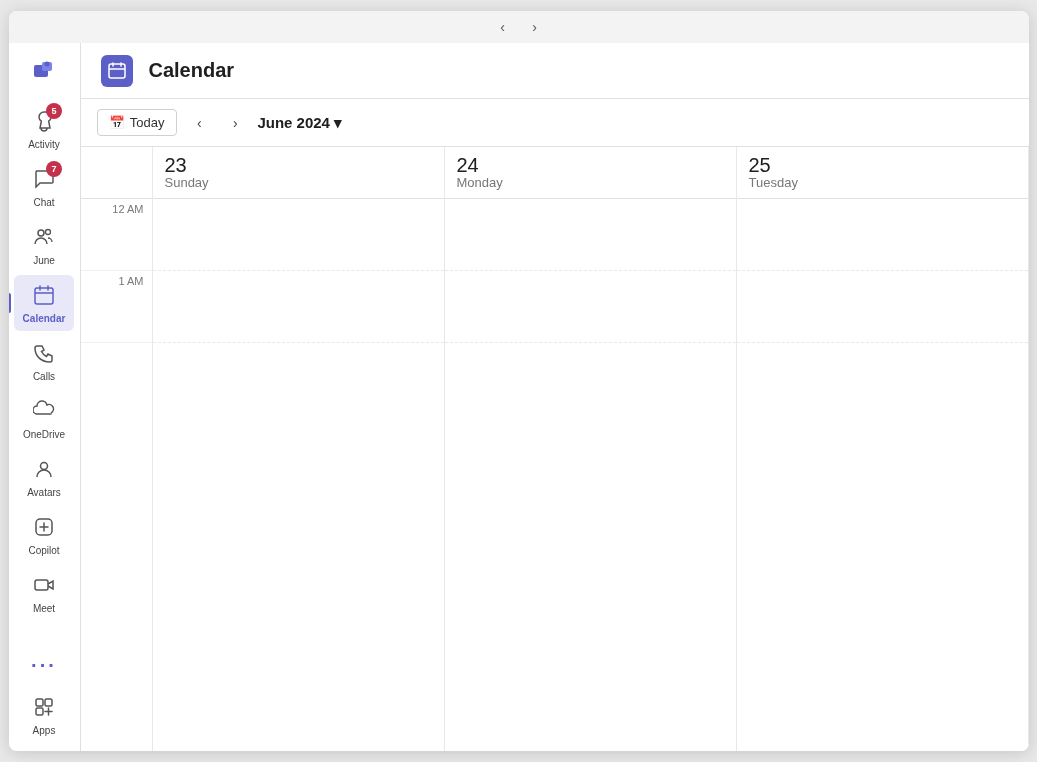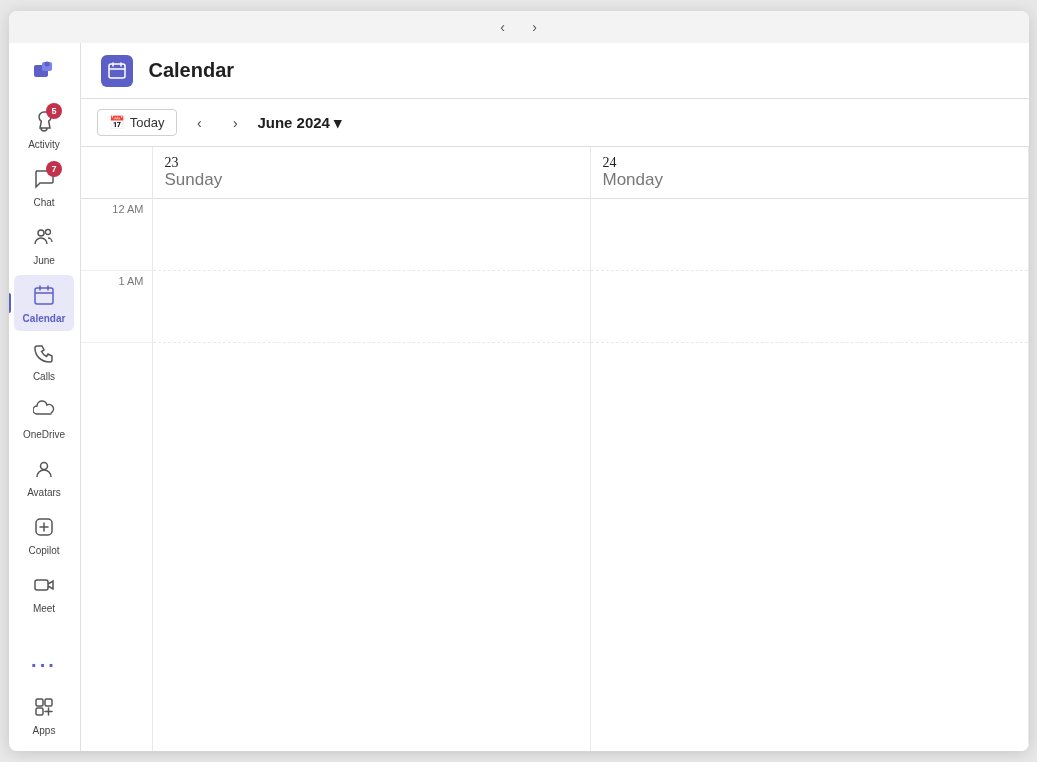--- a/index.html
+++ b/index.html
@@ -257,28 +257,27 @@
     .day-header {
       height: 52px;
       border-bottom: 1px solid #e0e0e0;
       display: flex;
       flex-direction: column;
       align-items: flex-start;
       justify-content: center;
       padding: 4px 12px;
     }
     .day-number {
-      font-size: 14px;
+      font-size: 20px;
       font-weight: 400;
       color: #202020;
       line-height: 1;
-      font-family: Liberation Serif, serif;
     }
     .day-name {
-      font-size: 17px;
+      font-size: 13px;
       color: #777;
     }
     .day-slots {
       flex: 1;
       display: flex;
       flex-direction: column;
     }
     .day-slot {
       height: 72px;
       border-bottom: 1px dashed #e8e8e8;
@@ -488,20 +487,30 @@
             <div class="day-header">
               <span class="day-number">24</span>
               <span class="day-name">Monday</span>
             </div>
             <div class="day-slots">
               <div class="day-slot"></div>
               <div class="day-slot"></div>
             </div>
           </div>
 
+          <div class="day-column">
+            <div class="day-header">
+              <span class="day-number">25</span>
+              <span class="day-name">Tuesday</span>
+            </div>
+            <div class="day-slots">
+              <div class="day-slot"></div>
+              <div class="day-slot"></div>
+            </div>
+          </div>
         </div>
       </div>
     </div>
   </div>
 
   <div style="position:relative; width:0; height:0;">
     
     
 
     

